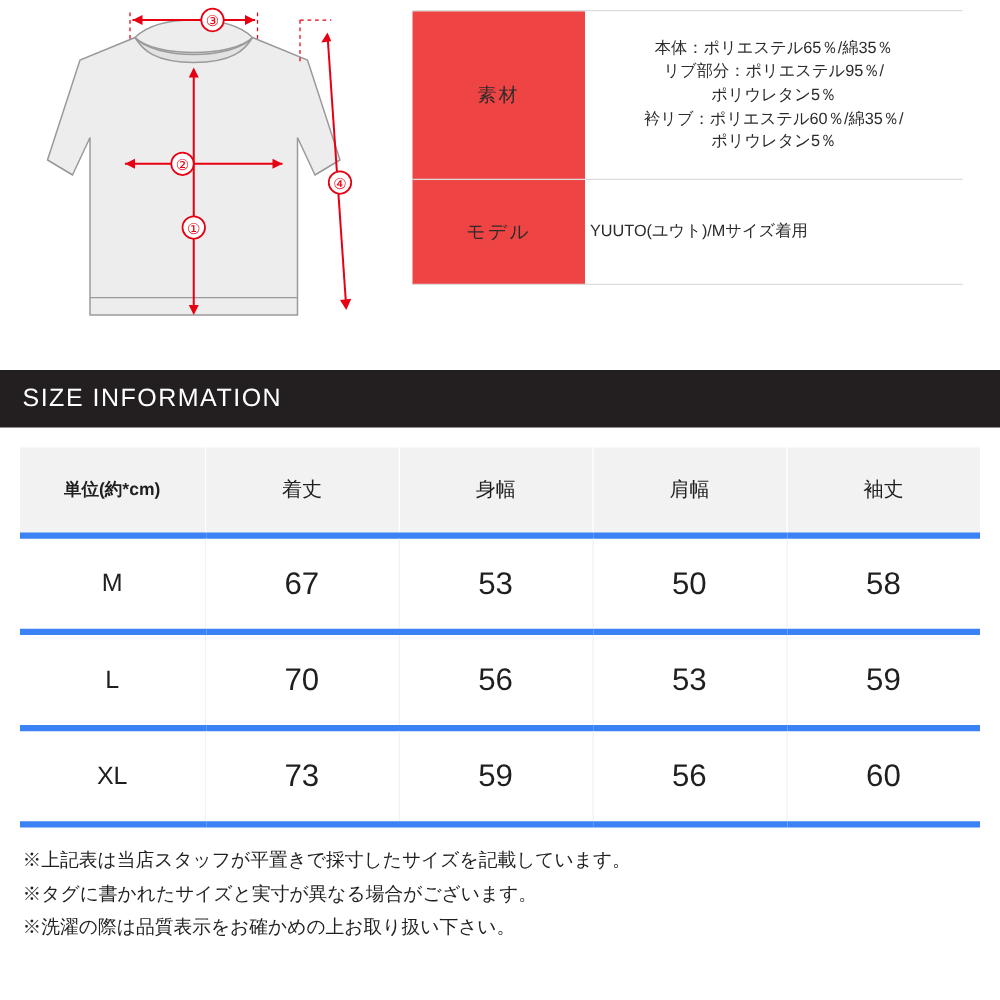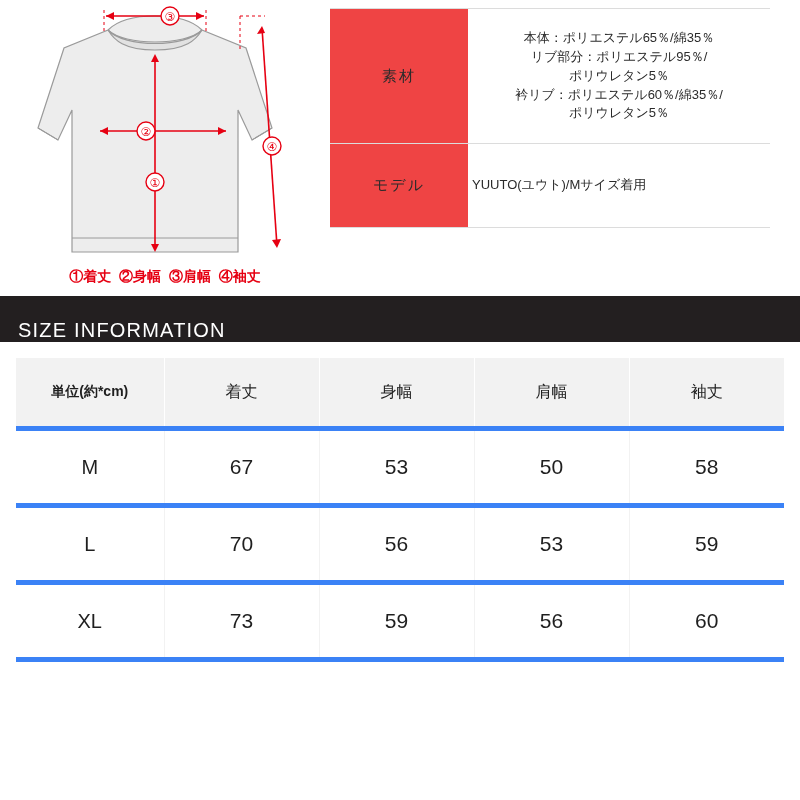--- a/index.html
+++ b/index.html
@@ -98,21 +98,21 @@
     white-space: nowrap;
   }
 
   
   .band {
     width: 800px;
     height: 46px;
     background: #231f20;
     color: #ffffff;
     display: flex;
-    align-items: flex-end;
+    align-items: center;
     box-sizing: border-box;
     padding-left: 18px;
     font-size: 20px;
     letter-spacing: 1.2px;
     font-weight: normal;
   }
 
   
   .size-wrap {
     padding: 16px 16px 0 16px;
@@ -136,21 +136,21 @@
     border-right: 1px solid #ffffff;
   }
   table.size thead th:last-child { border-right: none; }
   table.size thead th.unit {
     font-size: 14px;
     font-weight: bold;
     letter-spacing: 0px;
   }
   table.size tbody td {
     height: 70px;
-    font-size: 21px;
+    font-size: 25px;
     color: #1f1f1f;
     border-right: 1px solid #f2f2f2;
   }
   table.size tbody td:last-child { border-right: none; }
   table.size tbody td.sizename { font-size: 20px; }
   col.c0 { width: 148px; }
   col.cx { width: 155px; }
 
   
   .notes {
@@ -227,26 +227,20 @@
           <text x="146" y="136" font-family="DejaVu Sans, sans-serif" font-size="12" fill="#e60012" text-anchor="middle">②</text>
 
           <circle cx="155" cy="182" r="9" fill="#ffffff" stroke="#e60012" stroke-width="1.4"></circle>
           <text x="155" y="187" font-family="DejaVu Sans, sans-serif" font-size="12" fill="#e60012" text-anchor="middle">①</text>
 
           <circle cx="272" cy="146" r="9" fill="#ffffff" stroke="#e60012" stroke-width="1.4"></circle>
           <text x="272" y="151" font-family="DejaVu Sans, sans-serif" font-size="12" fill="#e60012" text-anchor="middle">④</text>
         </g>
       </svg>
 
-      <div class="legend">
-        <span class="lg">①着丈</span>
-        <span class="lg">②身幅</span>
-        <span class="lg">③肩幅</span>
-        <span class="lg">④袖丈</span>
-      </div>
     </div>
 
     <div class="spec-wrap">
       <table class="spec">
         <tbody>
           <tr class="row-material">
             <td class="spec-label">素材</td>
             <td class="spec-value material" style="white-space: pre-line;">本体：ポリエステル65％/綿35％
 リブ部分：ポリエステル95％/
 ポリウレタン5％
@@ -303,14 +297,19 @@
           <td class="sizename">XL</td>
           <td>73</td>
           <td>59</td>
           <td>56</td>
           <td>60</td>
         </tr>
       </tbody>
     </table>
   </div>
 
+  <div class="notes">
+    <div>※上記表は当店スタッフが平置きで採寸したサイズを記載しています。</div>
+    <div>※タグに書かれたサイズと実寸が異なる場合がございます。</div>
+    <div>※洗濯の際は品質表示をお確かめの上お取り扱い下さい。</div>
+  </div>
 
 </div>
 
 </body></html>

